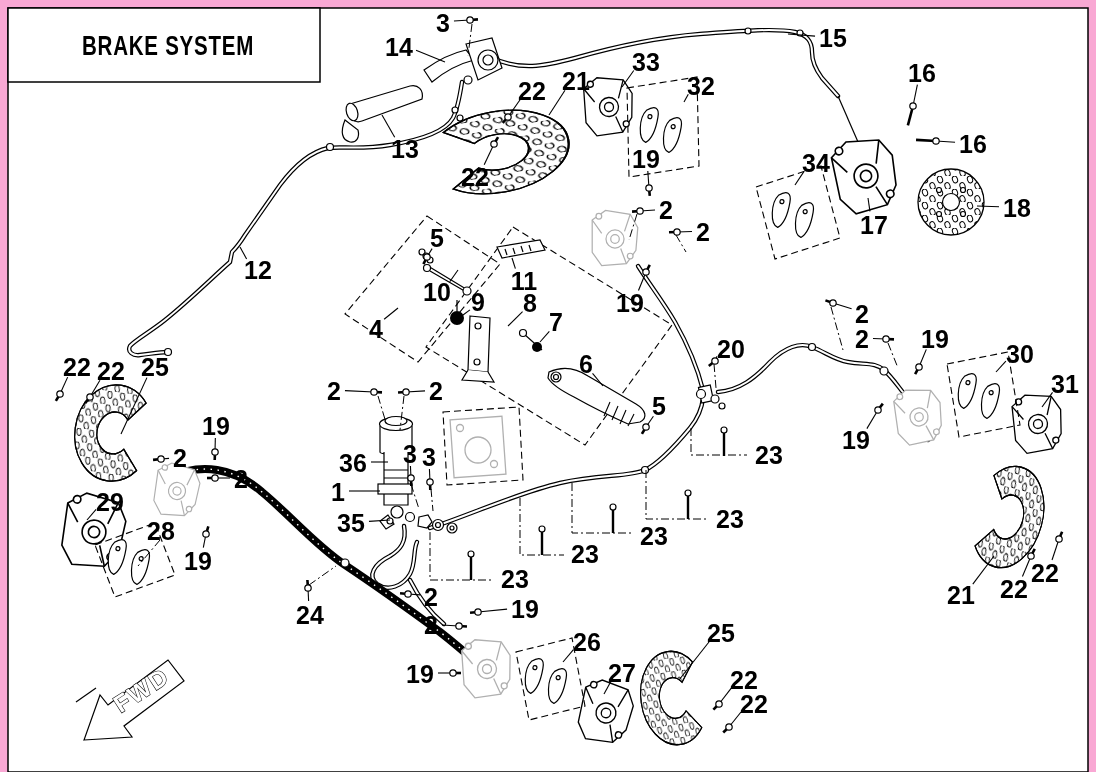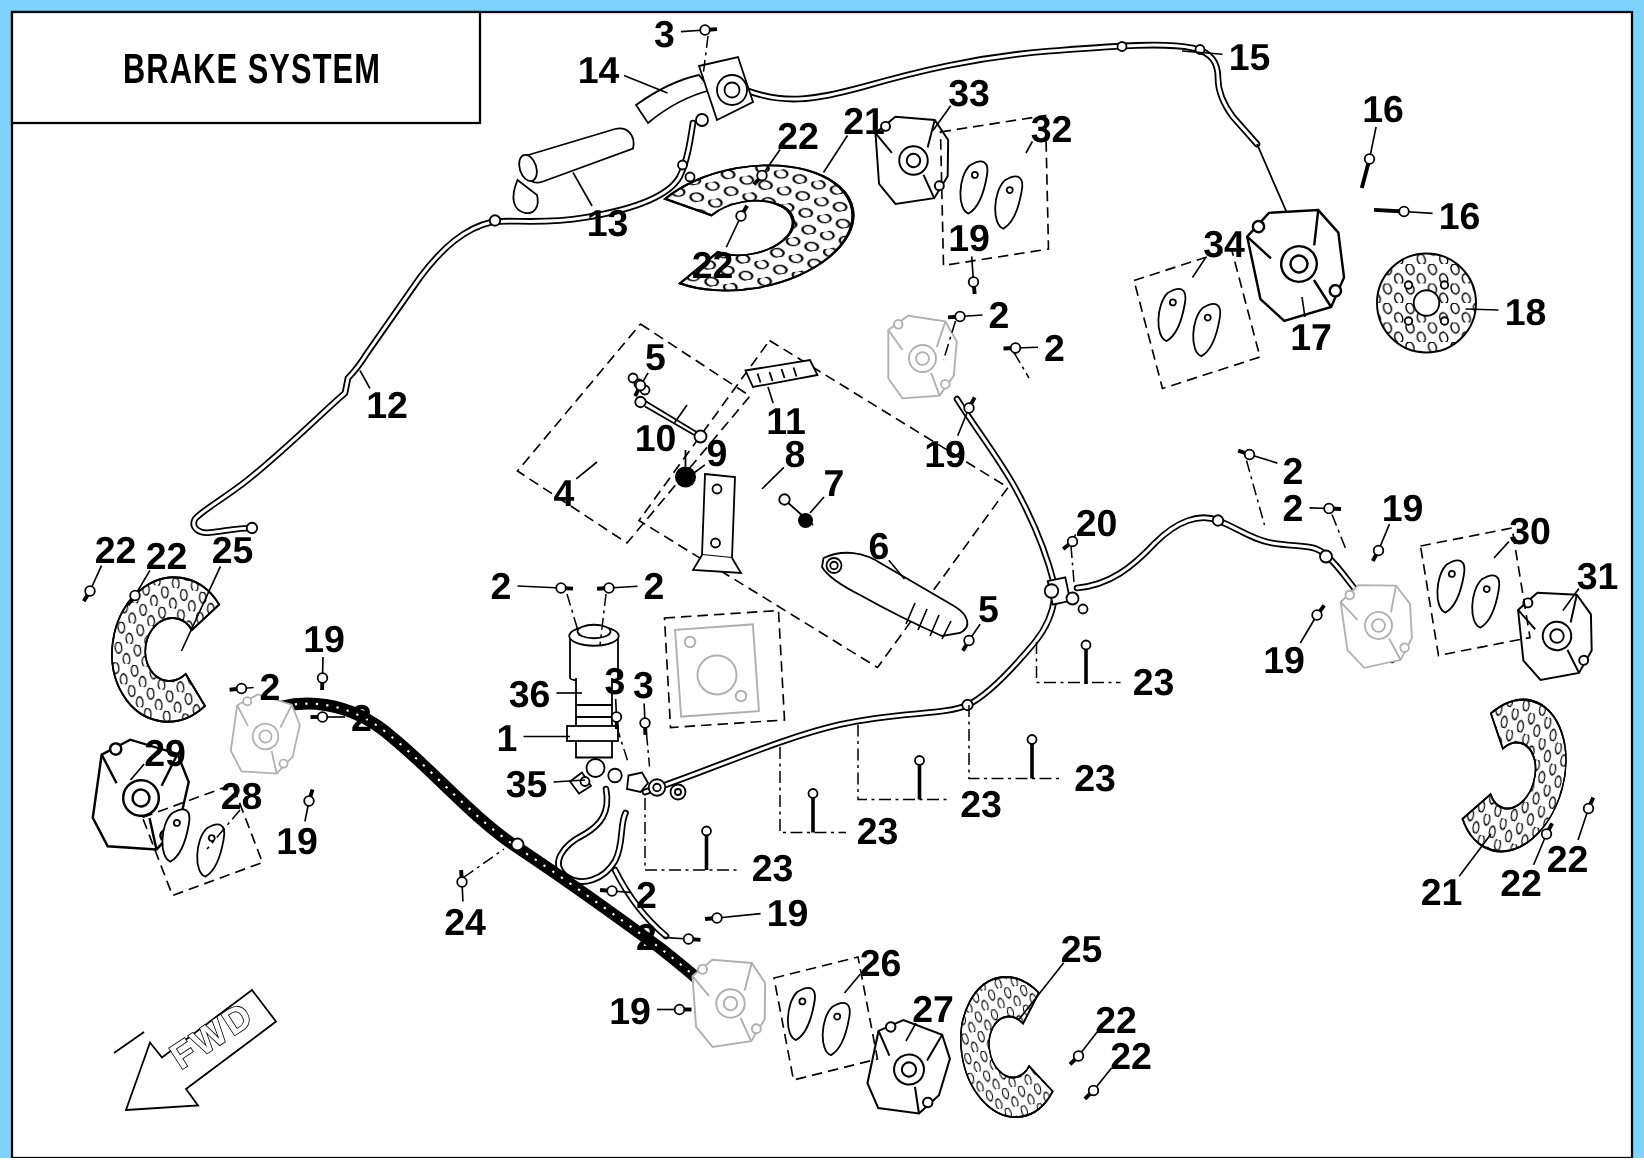--- a/index.html
+++ b/index.html
@@ -1,16 +1,16 @@
 <!DOCTYPE html>
 <html><head>
 <meta charset="utf-8">
 <style>
   html,body{margin:0;padding:0;background:#fff;}
-  #stage{position:relative;width:1096px;height:772px;background:#7dd3fc;overflow:hidden;}
+  #stage{position:relative;width:1096px;height:772px;background:#f9a8d4;overflow:hidden;}
   svg{display:block;}
   .ln{stroke:#000;stroke-width:1.2;fill:none;}
   .fw{fill:#fff;stroke:#000;stroke-width:1.2;}
   .tube{stroke:#000;stroke-width:4.4;fill:none;stroke-linecap:round;}
   .tube-i{stroke:#fff;stroke-width:2;fill:none;stroke-linecap:round;}
   .hoseT{stroke:#000;stroke-width:8;fill:none;stroke-linecap:round;}
   .hoseT-i{stroke:#fff;stroke-width:1.4;fill:none;stroke-dasharray:1.5 5.5;}
   .dashbox{fill:none;stroke:#000;stroke-width:1.1;stroke-dasharray:7 4;}
   .cd{stroke:#000;stroke-width:1;fill:none;stroke-dasharray:8 3 2 3;}
   .leader{stroke:#000;stroke-width:1.1;}

